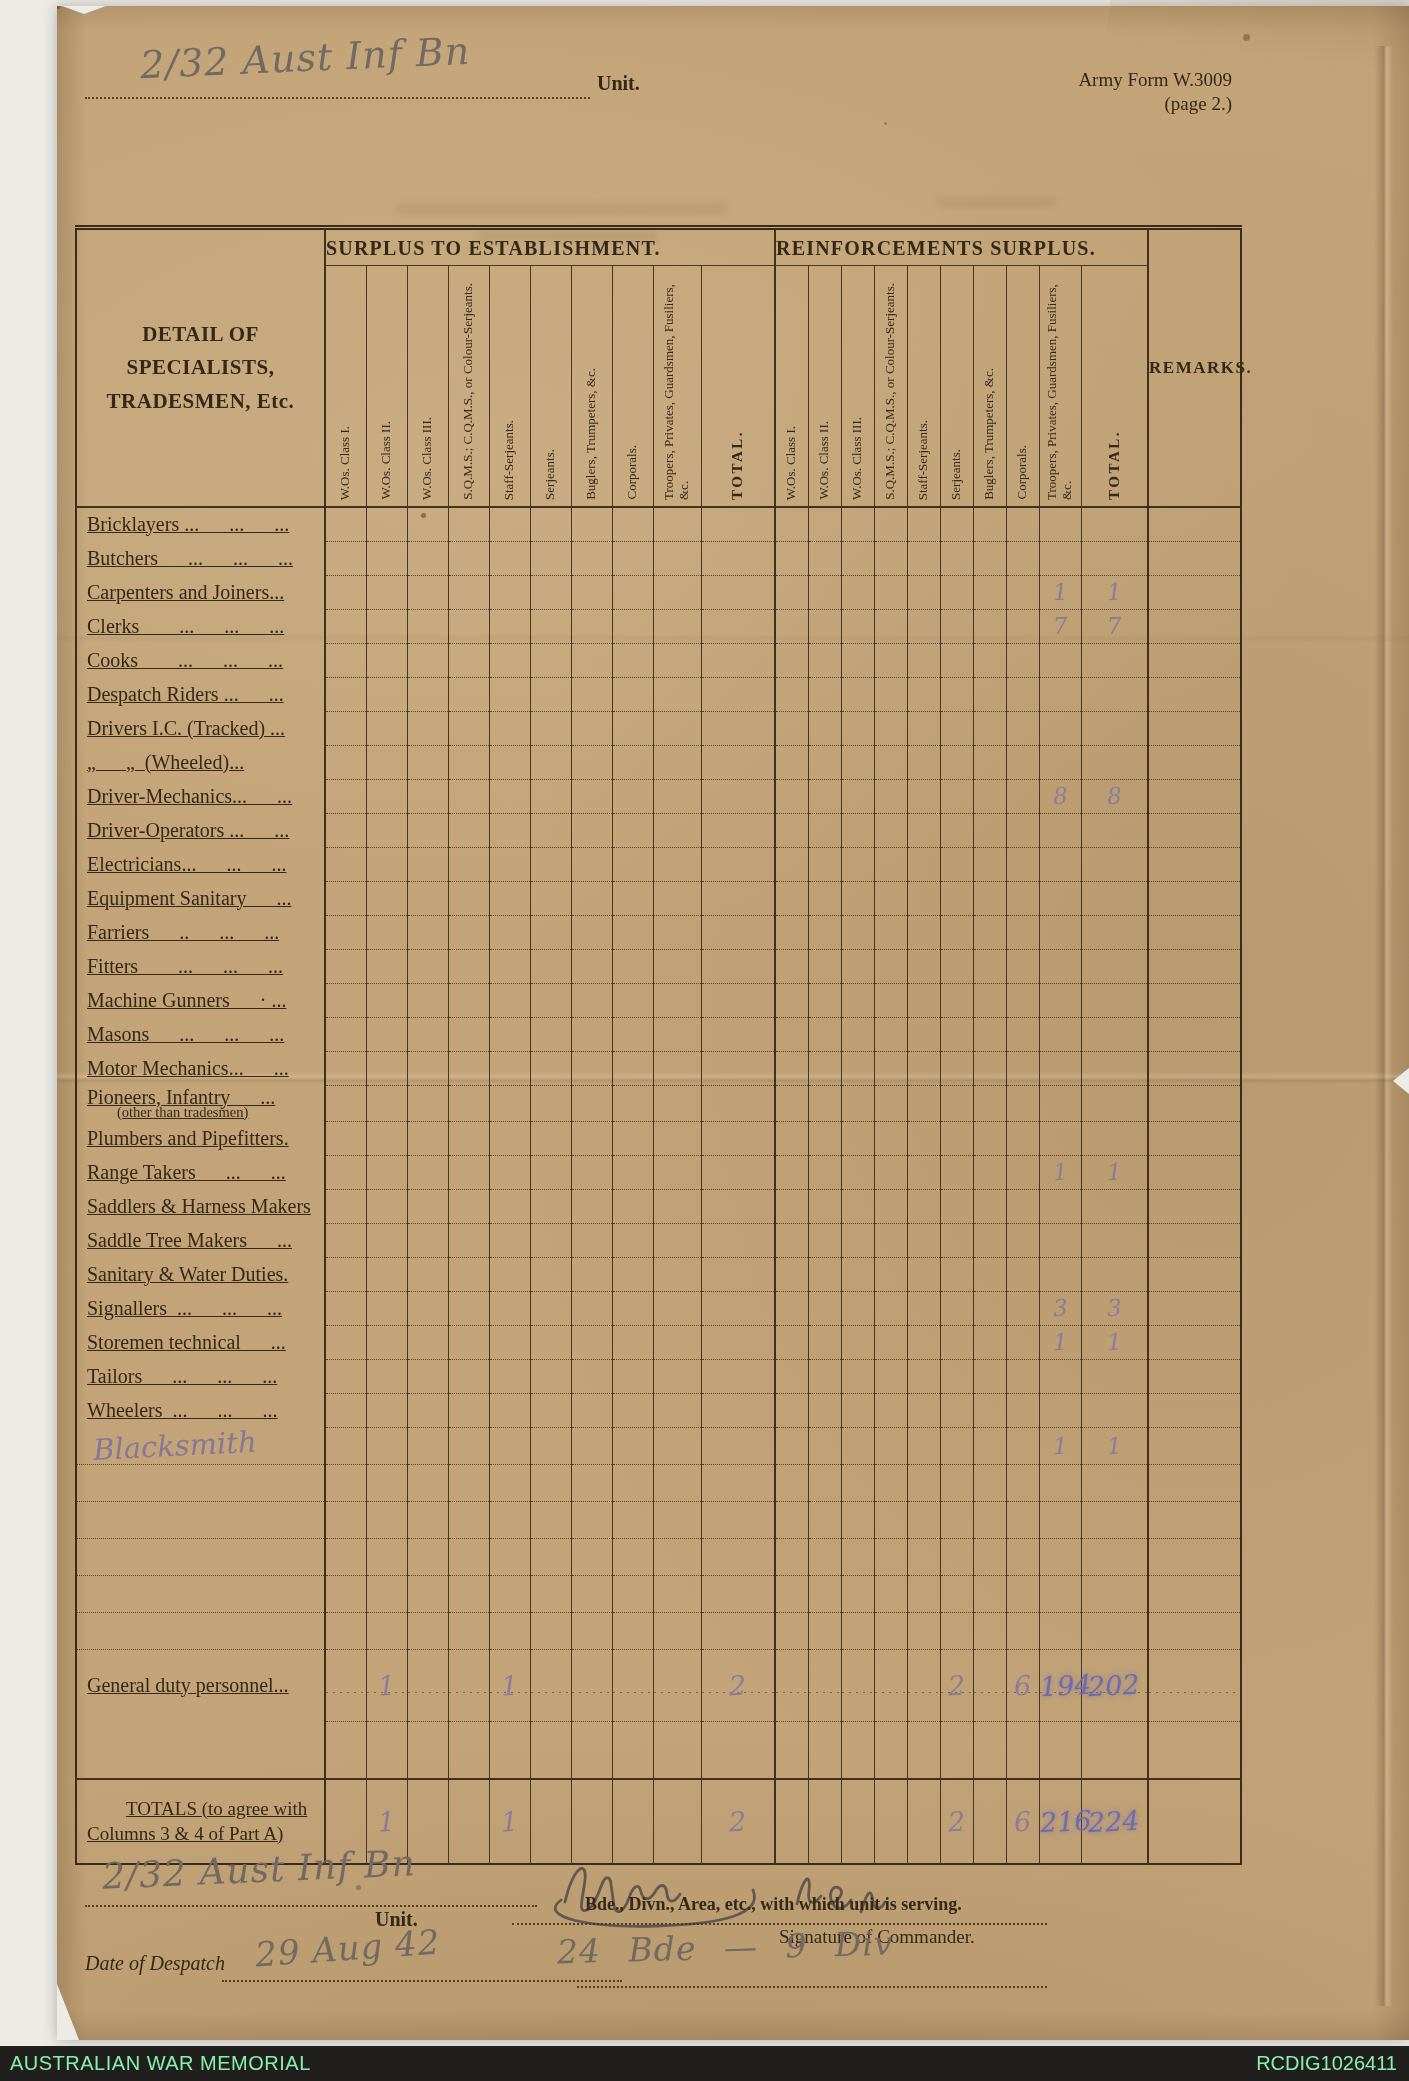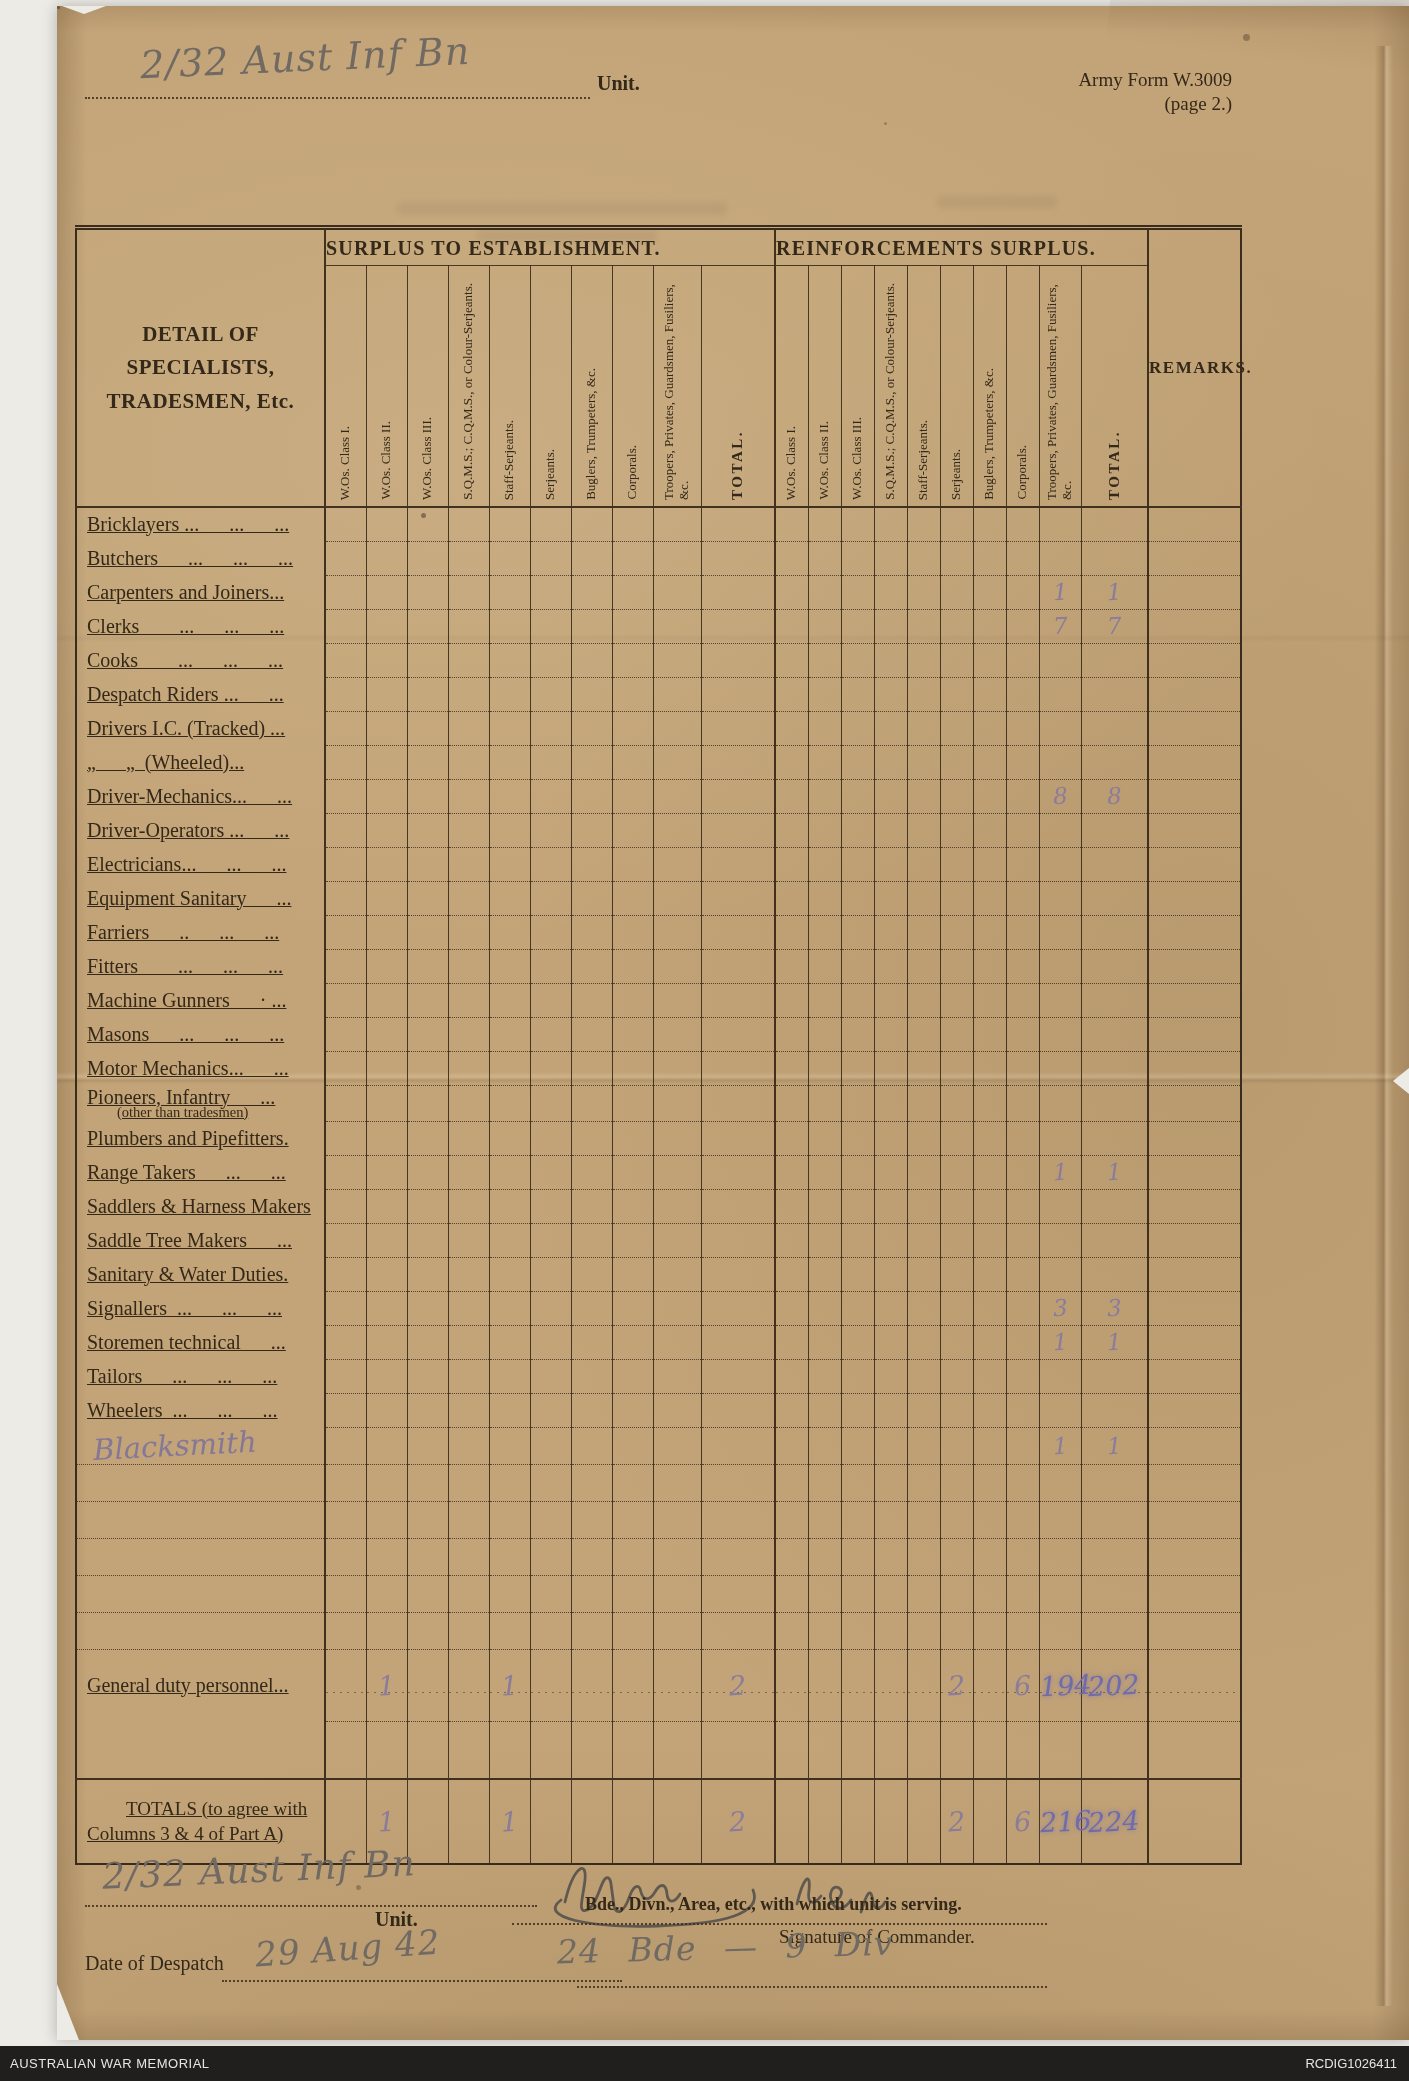--- a/index.html
+++ b/index.html
@@ -78,28 +78,28 @@
   tr.gap td{height:58px;}
   tr.totals td{height:85px;border-top:2.5px solid rgba(58,42,24,.95);border-bottom:none;}
   .plabel{font-size:20px;}
   tr.totals .plabel{font-size:19px;line-height:1.3;white-space:pre-line;margin-left:39px;}
   .sublabel{font-size:14.5px;margin-top:-5px;padding-left:30px;}
   tr.gdp .hw, tr.totals .hw{font-size:27px;}
   
   .bs-unit-hw{position:absolute;left:45px;top:1843px;font-size:36px;}
   .bs-unit-label{position:absolute;left:318px;top:1902px;font-size:20px;font-weight:700;}
   .bs-sig-label{position:absolute;left:722px;top:1920px;font-size:19px;}
-  .bs-date-label{position:absolute;left:28px;top:1946px;font-size:20px;}
+  .bs-date-label{position:absolute;left:28px;top:1946px;font-size:20px;font-style:italic;}
   .bs-date-hw{position:absolute;left:198px;top:1922px;font-size:34px;transform:rotate(-4deg);}
   .bs-serving-hw{position:absolute;left:500px;top:1922px;font-size:33px;word-spacing:16px;transform:rotate(-1.5deg);}
   .bs-serving-label{position:absolute;left:528px;top:1888px;font-size:18px;font-weight:700;}
   .sig-svg{position:absolute;left:430px;top:1840px;}
   
   .footer-bar{position:absolute;left:0;top:2046px;width:100%;height:35px;background:#211f1d;
-    font-family:"Liberation Sans", sans-serif;font-size:13px;color:#e5e5e5;line-height:35px;}
+    font-family:"Liberation Sans", sans-serif;font-size:20px;color:#86efac;line-height:35px;}
   .footer-bar .fl{position:absolute;left:10px;letter-spacing:.5px;}
   .footer-bar .fr{position:absolute;right:12px;}
 </style>
 </head>
 <body>
 
 <div class="stage">
   <div class="paper">
 
     <div class="fold-tr"></div>

